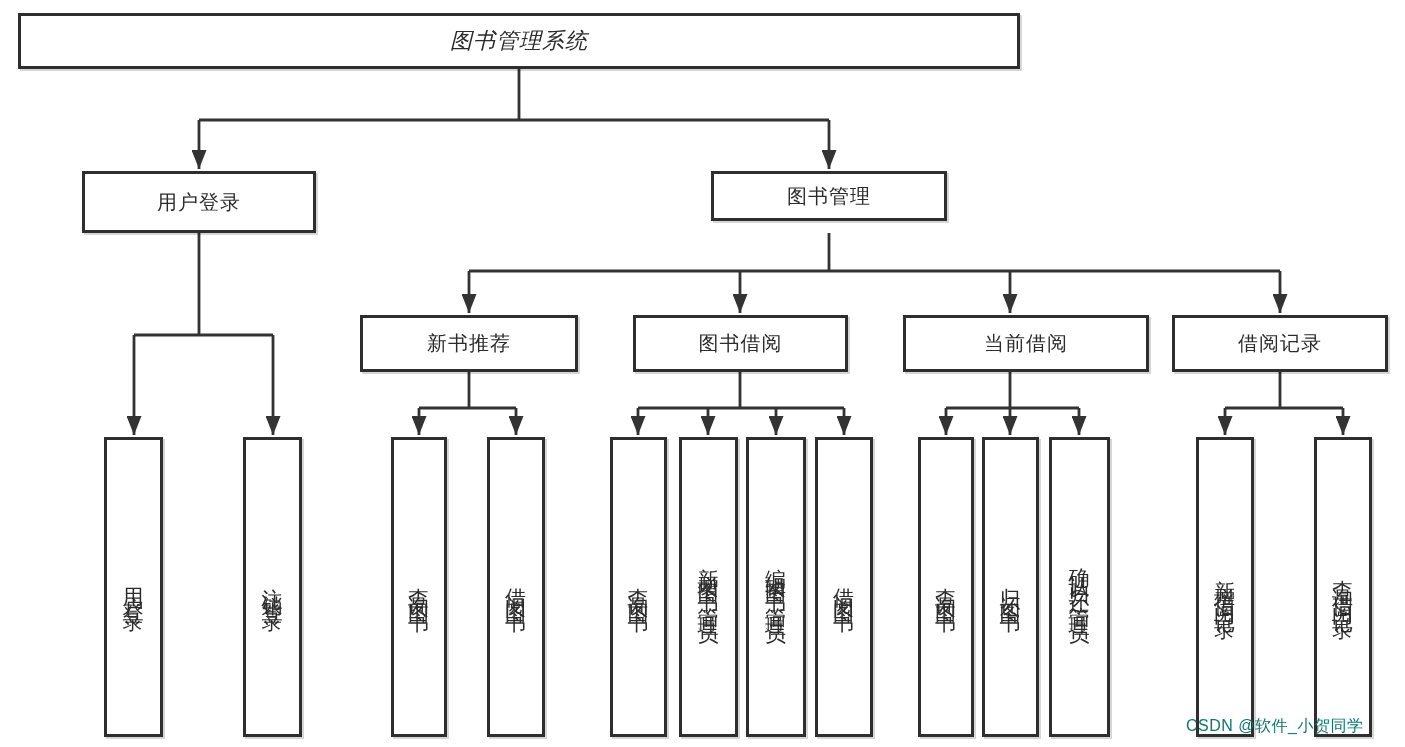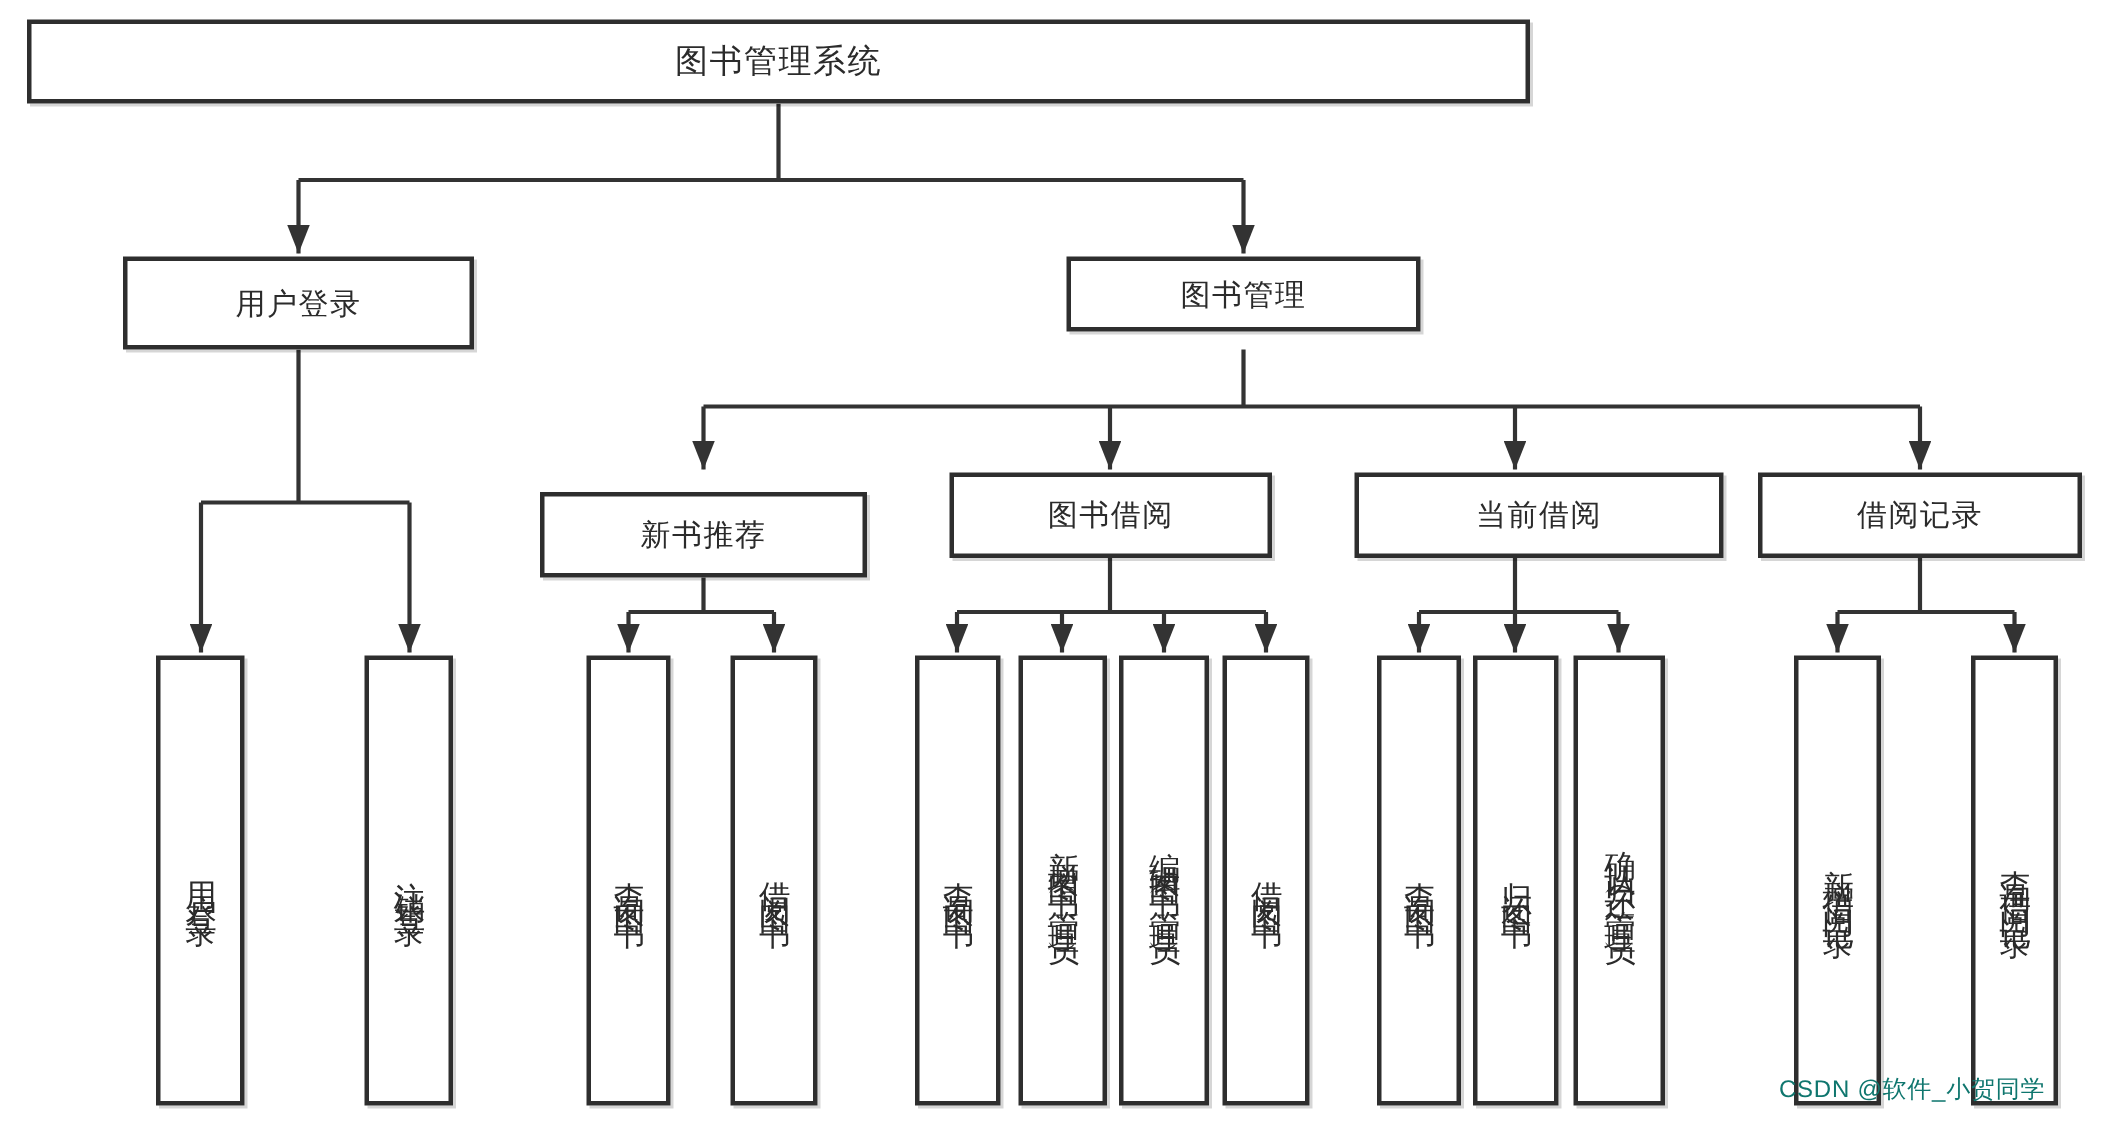--- a/index.html
+++ b/index.html
@@ -9,30 +9,30 @@
     overflow:hidden;color:#2b2b2b;
   }
   svg.connectors{position:absolute;left:0;top:0;z-index:0;}
   .box{
     position:absolute;box-sizing:border-box;
     border:3px solid #2e2e2e;background:#ffffff;
     display:flex;align-items:center;justify-content:center;
     z-index:1;box-shadow:2px 2px 0 rgba(0,0,0,0.16);
   }
   .h{font-size:20px;letter-spacing:1px;white-space:nowrap;}
-  .root-label{font-size:22px;letter-spacing:1px;white-space:nowrap;}
+  .root-label{font-size:22px;letter-spacing:1px;white-space:nowrap;font-style:italic;}
   .v-label{
     writing-mode:vertical-rl;text-orientation:mixed;
     font-size:21px;letter-spacing:8px;line-height:1;white-space:nowrap;
   }
   
   #n-root{left:18px;top:13px;width:1002px;height:56px;}
   #n-user-login{left:82px;top:171px;width:234px;height:62px;}
   #n-book-mgmt{left:711px;top:171px;width:236px;height:50px;}
-  #n-newrec{left:360px;top:328px;width:218px;height:57px;}
+  #n-newrec{left:360px;top:315px;width:218px;height:57px;}
   #n-borrowing{left:633px;top:315px;width:215px;height:57px;}
   #n-current{left:903px;top:315px;width:246px;height:57px;}
   #n-records{left:1172px;top:315px;width:216px;height:57px;}
   .leaf{top:437px;height:300px;}
   #l-1{left:104px;width:59px;}
   #l-2{left:243px;width:59px;}
   #l-3{left:391px;width:56px;}
   #l-4{left:487px;width:58px;}
   #l-5{left:610px;width:57px;}
   #l-6{left:679px;width:59px;}

